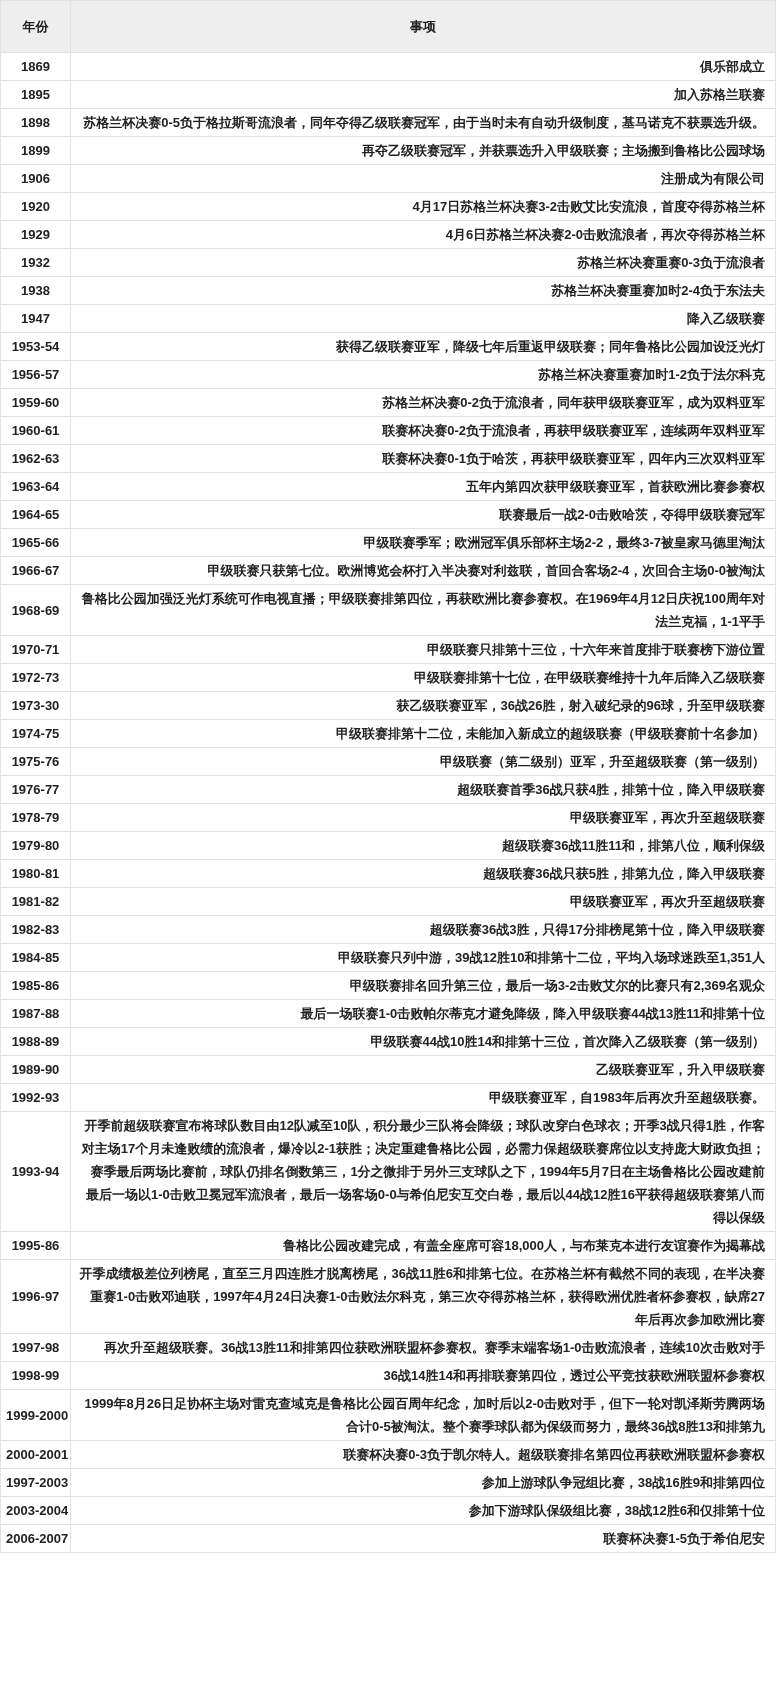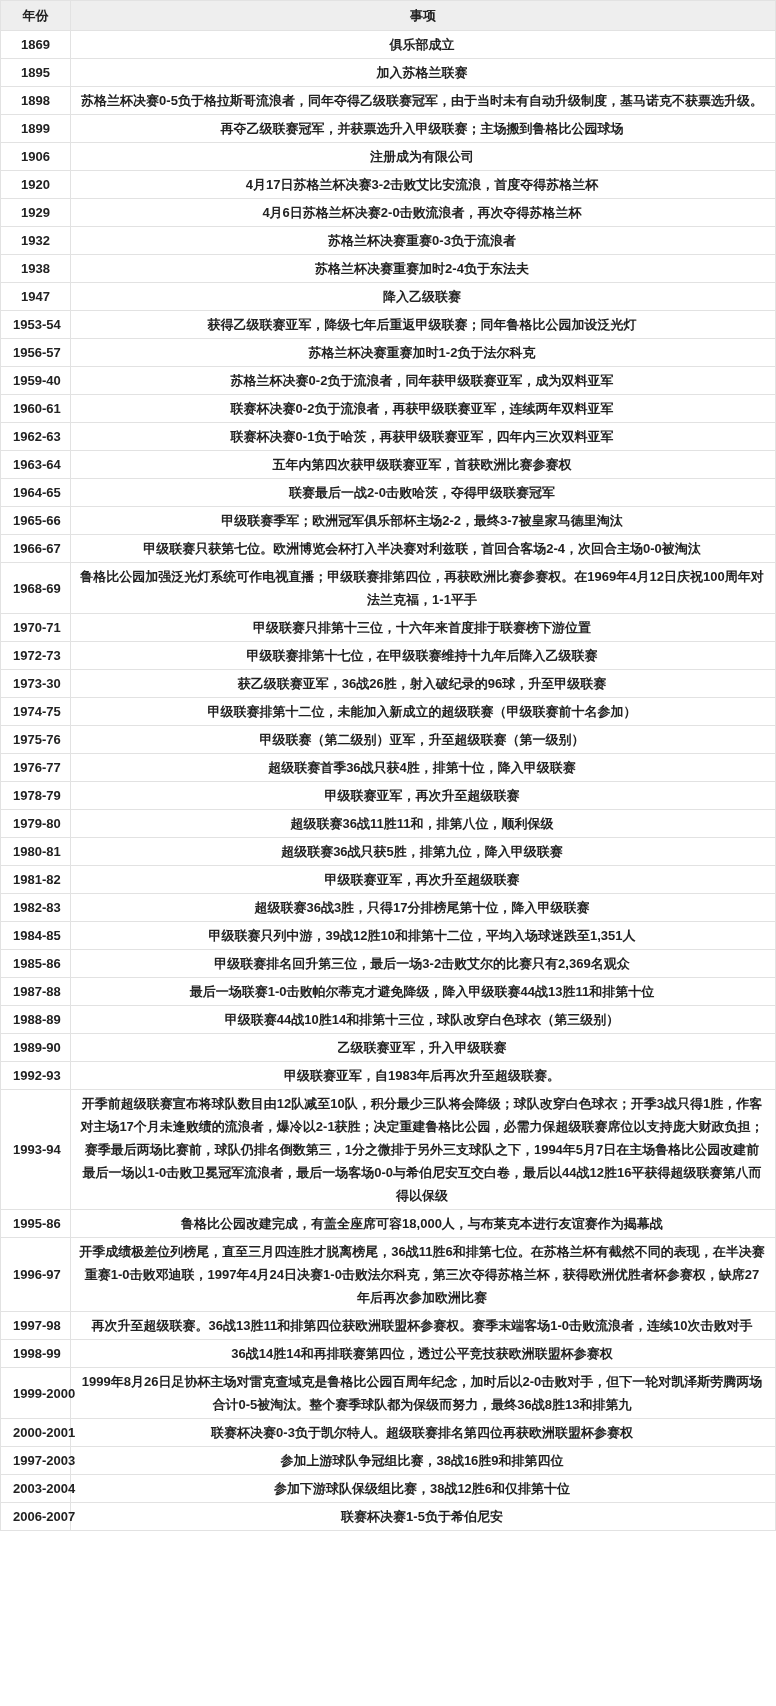--- a/index.html
+++ b/index.html
@@ -22,31 +22,31 @@
   }
   .history-table th,
   .history-table td {
     border: 1px solid #e2e2e2;
     vertical-align: middle;
     word-break: break-all;
   }
   .history-table thead th {
     background: #eeeeee;
     text-align: center;
-    padding: 3px 4px;
+    padding: 14px 4px;
     font-weight: 700;
   }
   .col-year { width: 70px; }
   .cell-year {
     text-align: center;
-    padding: 2px 12px;
+    padding: 2px 5px;
     white-space: nowrap;
   }
   .cell-event {
-    text-align: center;
+    text-align: right;
     padding: 2px 10px 2px 8px;
   }
   .page-bottom-space {
     height: 30px;
     background: #ffffff;
   }
 </style>
 </head>
 <body>
 
@@ -117,21 +117,21 @@
     <td class="cell-year">1953-54</td>
     <td class="cell-event">获得乙级联赛亚军，降级七年后重返甲级联赛；同年鲁格比公园加设泛光灯</td>
   </tr>
 
   <tr>
     <td class="cell-year">1956-57</td>
     <td class="cell-event">苏格兰杯决赛重赛加时1-2负于法尔科克</td>
   </tr>
 
   <tr>
-    <td class="cell-year">1959-40</td>
+    <td class="cell-year">1959-60</td>
     <td class="cell-event">苏格兰杯决赛0-2负于流浪者，同年获甲级联赛亚军，成为双料亚军</td>
   </tr>
 
   <tr>
     <td class="cell-year">1960-61</td>
     <td class="cell-event">联赛杯决赛0-2负于流浪者，再获甲级联赛亚军，连续两年双料亚军</td>
   </tr>
 
   <tr>
     <td class="cell-year">1962-63</td>
@@ -228,21 +228,21 @@
     <td class="cell-event">甲级联赛排名回升第三位，最后一场3-2击败艾尔的比赛只有2,369名观众</td>
   </tr>
 
   <tr>
     <td class="cell-year">1987-88</td>
     <td class="cell-event">最后一场联赛1-0击败帕尔蒂克才避免降级，降入甲级联赛44战13胜11和排第十位</td>
   </tr>
 
   <tr>
     <td class="cell-year">1988-89</td>
-    <td class="cell-event">甲级联赛44战10胜14和排第十三位，球队改穿白色球衣（第三级别）</td>
+    <td class="cell-event">甲级联赛44战10胜14和排第十三位，首次降入乙级联赛（第一级别）</td>
   </tr>
 
   <tr>
     <td class="cell-year">1989-90</td>
     <td class="cell-event">乙级联赛亚军，升入甲级联赛</td>
   </tr>
 
   <tr>
     <td class="cell-year">1992-93</td>
     <td class="cell-event">甲级联赛亚军，自1983年后再次升至超级联赛。</td>

